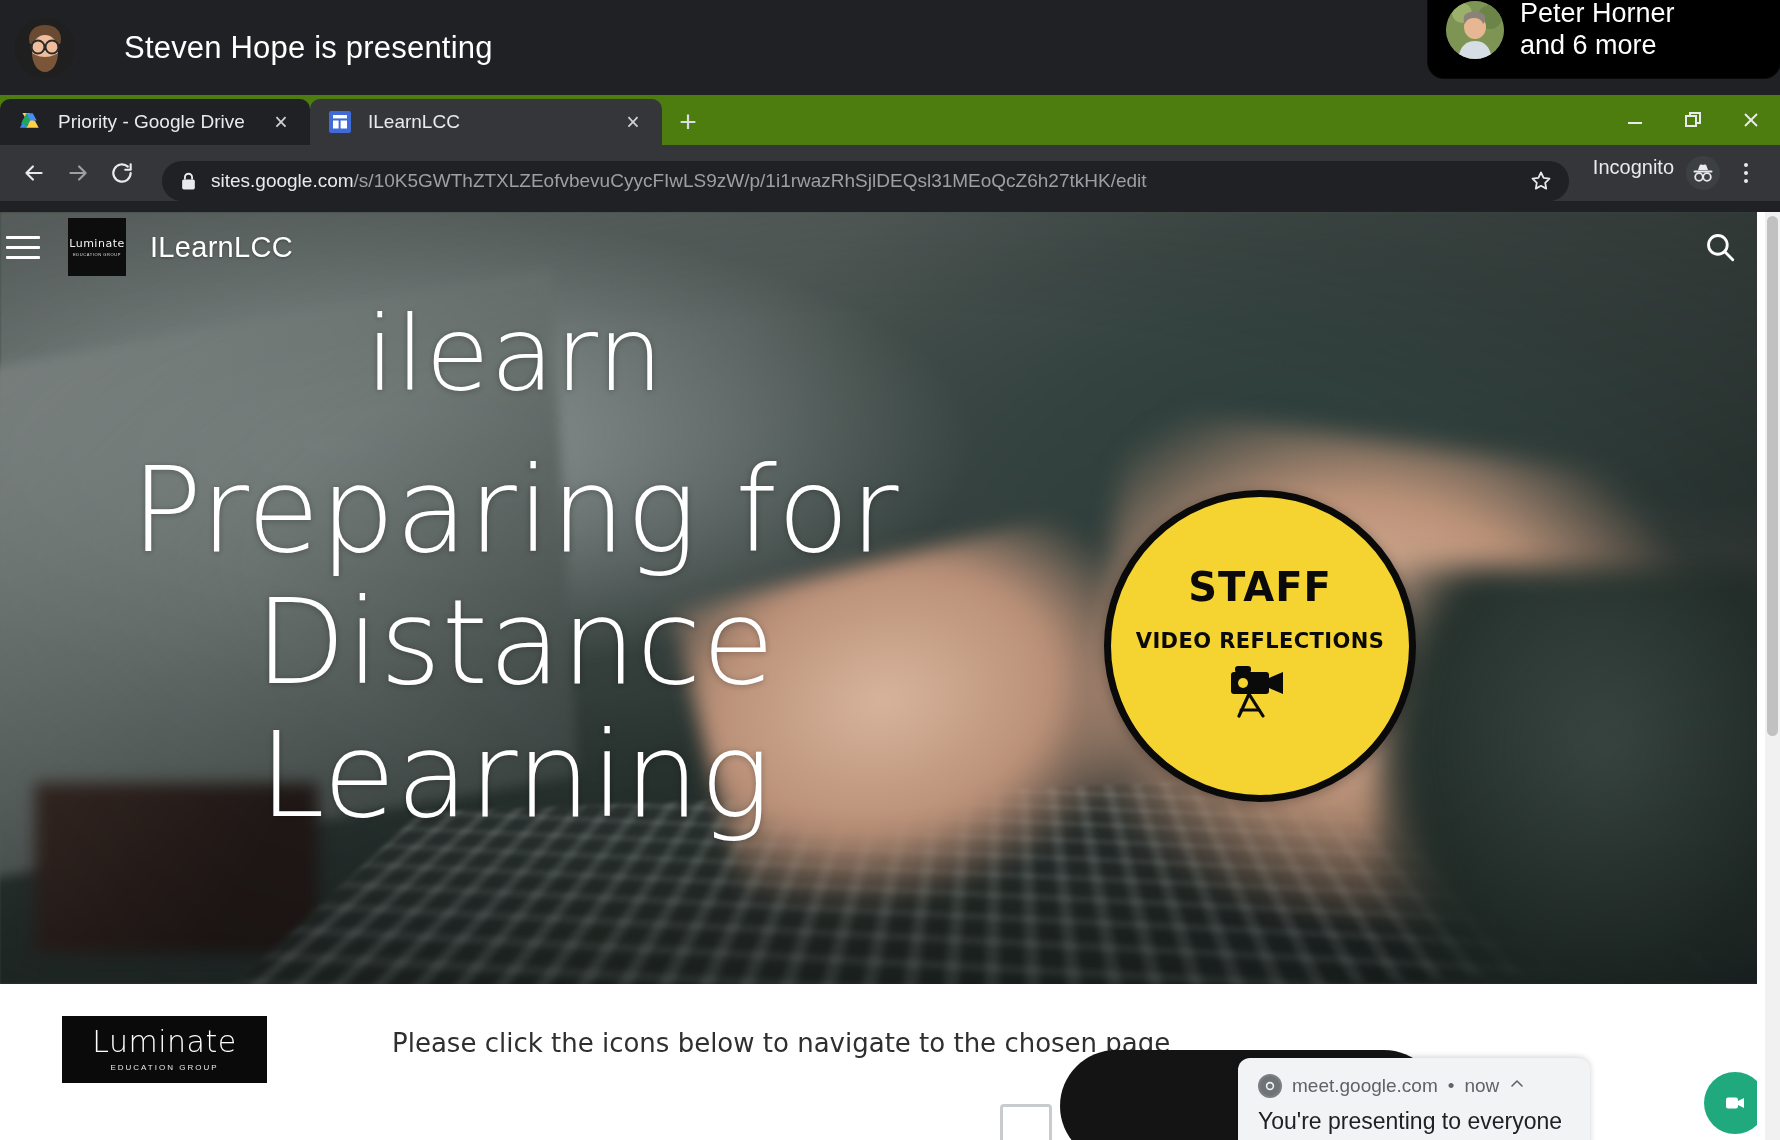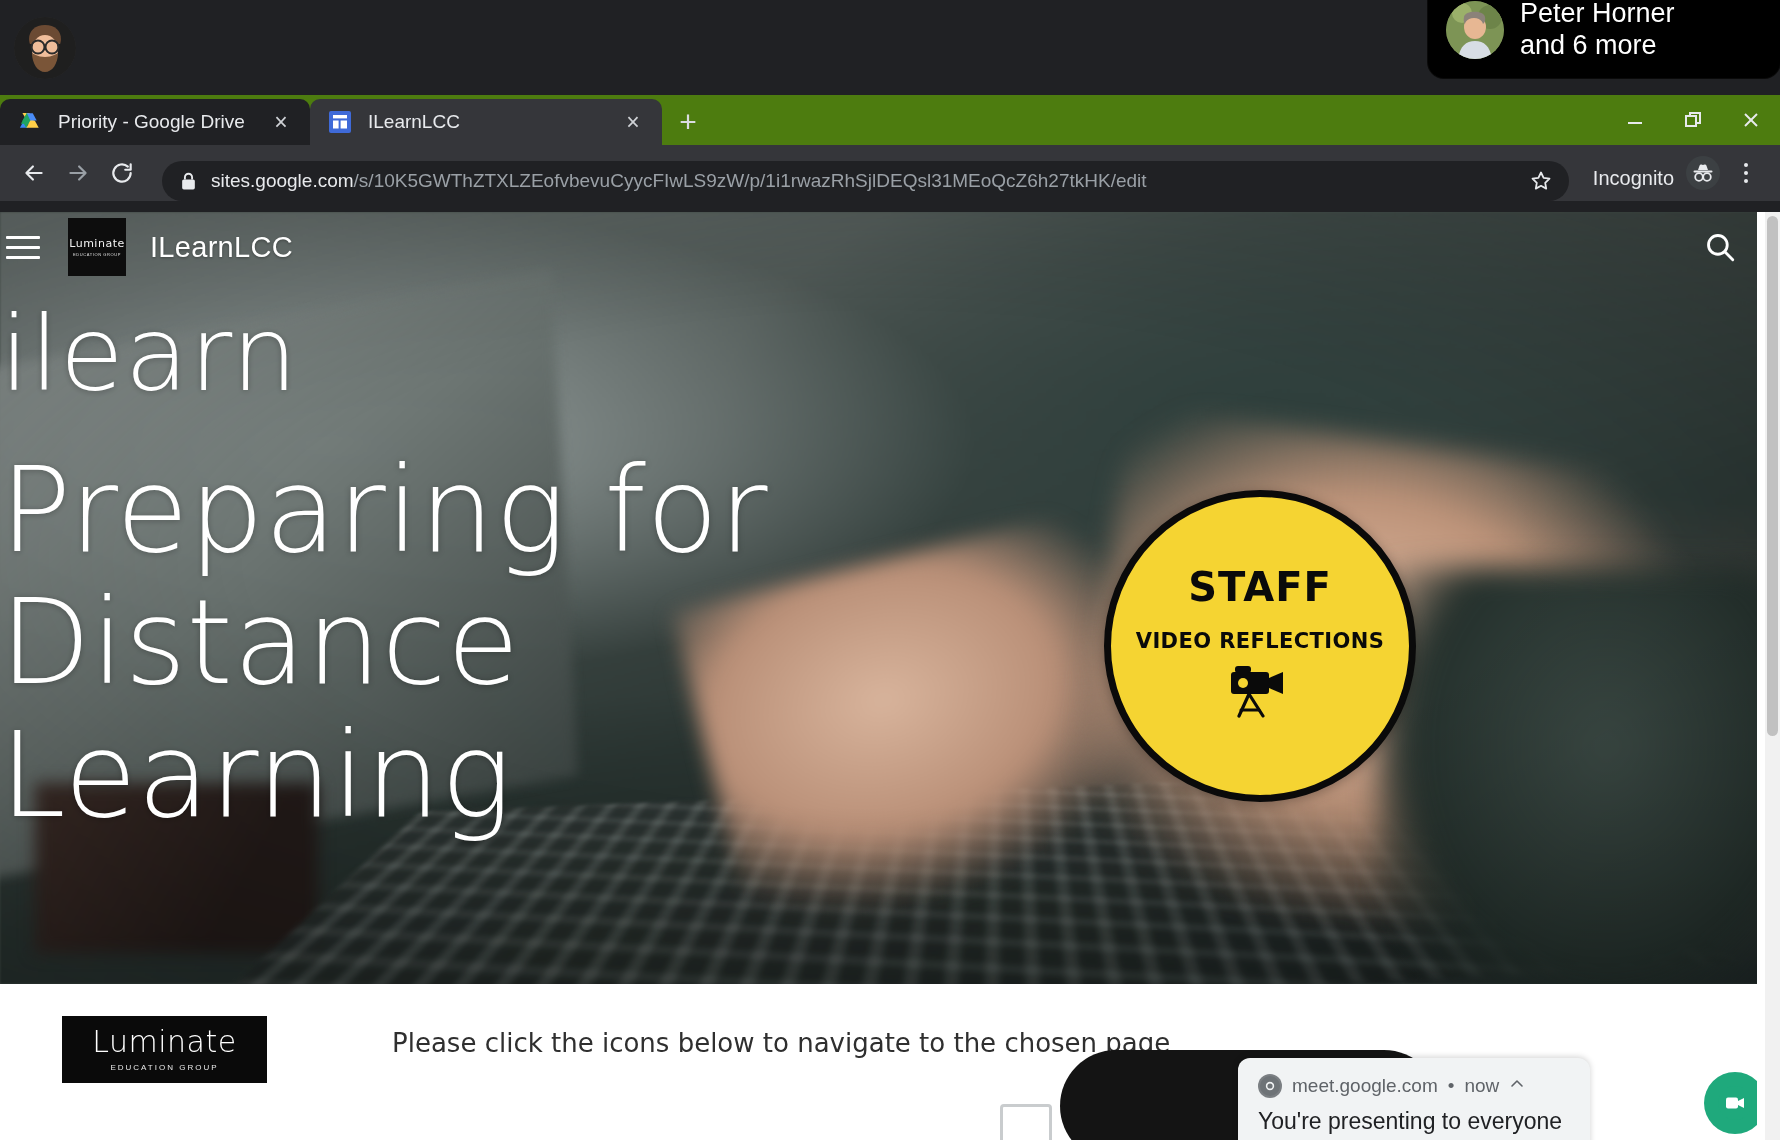--- a/index.html
+++ b/index.html
@@ -132,21 +132,21 @@
   .omnibox .lock { margin-right: 14px; flex: 0 0 auto; display:flex; }
   .url {
     color: #9aa0a6;
     font-size: 19px;
     white-space: nowrap; overflow: hidden;
     flex: 1 1 auto; min-width: 0;
   }
   .url .host { color: #e8eaed; }
   .star-btn { flex: 0 0 auto; margin-left: 10px; display:flex; }
   .incognito-chip {
-    display: flex; align-items: flex-end;
+    display: flex; align-items: flex-start;
     color: #e8eaed; font-size: 20px;
     margin-left: 14px; flex: 0 0 auto;
     gap: 12px;
   }
   .incognito-avatar {
     width: 34px; height: 34px; border-radius: 50%;
     background: #3c4043;
     display: flex; align-items: center; justify-content: center;
   }
   .kebab {
@@ -269,21 +269,21 @@
     font-weight: 400;
     letter-spacing: .3px;
     text-shadow: 0 1px 3px rgba(0,0,0,.35);
   }
   .site-search { margin-left: auto; flex: 0 0 auto; display:flex; }
 
   .hero-text {
     position: absolute;
     left: 0; top: 86px;
     width: 1030px;
-    text-align: left;
+    text-align: center;
     color: #fff;
     z-index: 4;
     text-shadow: 0 1px 6px rgba(0,0,0,.28);
   }
   .hero-line1 {
     font-size: 104px;
     font-weight: 300;
     line-height: 1.08;
     letter-spacing: 1px;
     font-family: "DejaVu Sans", sans-serif;
@@ -432,20 +432,21 @@
     <svg width="62" height="62" viewBox="0 0 62 62">
       <circle cx="31" cy="31" r="31" fill="#1f1f1f"></circle>
       <path d="M31 8c-10 0-16 6-16 14 0 3 1 5 1 5l30 0s1-2 1-5c0-8-6-14-16-14z" fill="#6b4a33"></path>
       <ellipse cx="31" cy="33" rx="13" ry="15" fill="#f0bd9a"></ellipse>
       <path d="M18 36c0 11 6 19 13 19s13-8 13-19c0 0-6 4-13 4s-13-4-13-4z" fill="#7a5538"></path>
       <circle cx="24" cy="30" r="6.5" fill="none" stroke="#2b2b2b" stroke-width="2"></circle>
       <circle cx="38" cy="30" r="6.5" fill="none" stroke="#2b2b2b" stroke-width="2"></circle>
       <line x1="30.5" y1="30" x2="31.5" y2="30" stroke="#2b2b2b" stroke-width="2"></line>
     </svg>
   </div>
+  <div class="presenter-title">Steven Hope is presenting</div>
 
   <div class="participants-pill">
     <div class="participant-avatar">
       <svg width="58" height="58" viewBox="0 0 58 58">
         <circle cx="29" cy="29" r="29" fill="#7d9455"></circle>
         <circle cx="16" cy="12" r="10" fill="#9bb06a"></circle>
         <circle cx="44" cy="16" r="12" fill="#6d8449"></circle>
         <ellipse cx="29" cy="26" rx="11" ry="12" fill="#e7b793"></ellipse>
         <path d="M18 16c1-7 20-7 21 0 1 5-2 7-2 7s-1-6-9-6-9 6-9 6-2-2-1-7z" fill="#8b8279"></path>
         <path d="M12 58c2-13 8-18 17-18s15 5 17 18z" fill="#d7dde4"></path>

